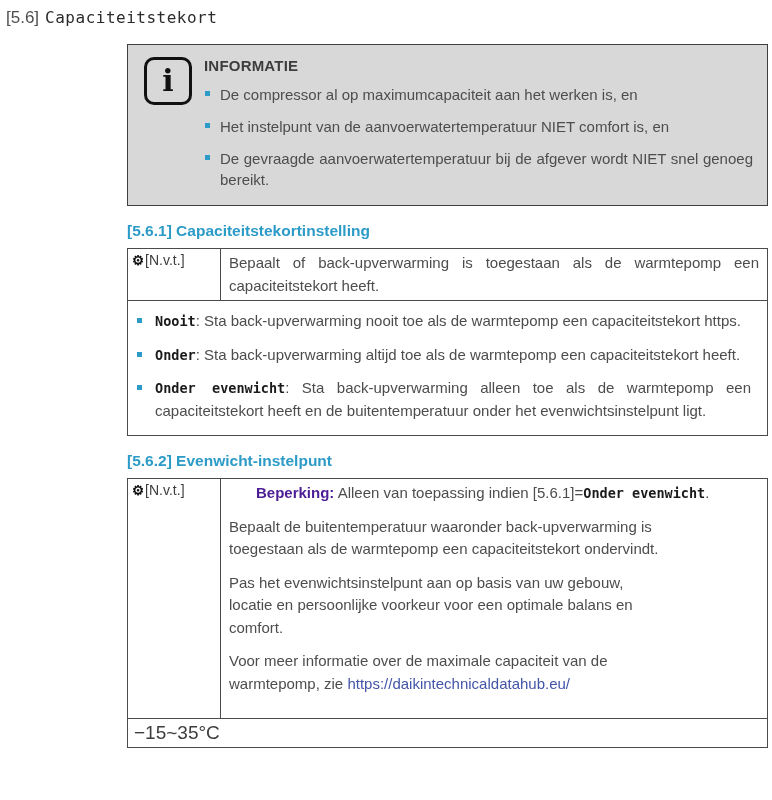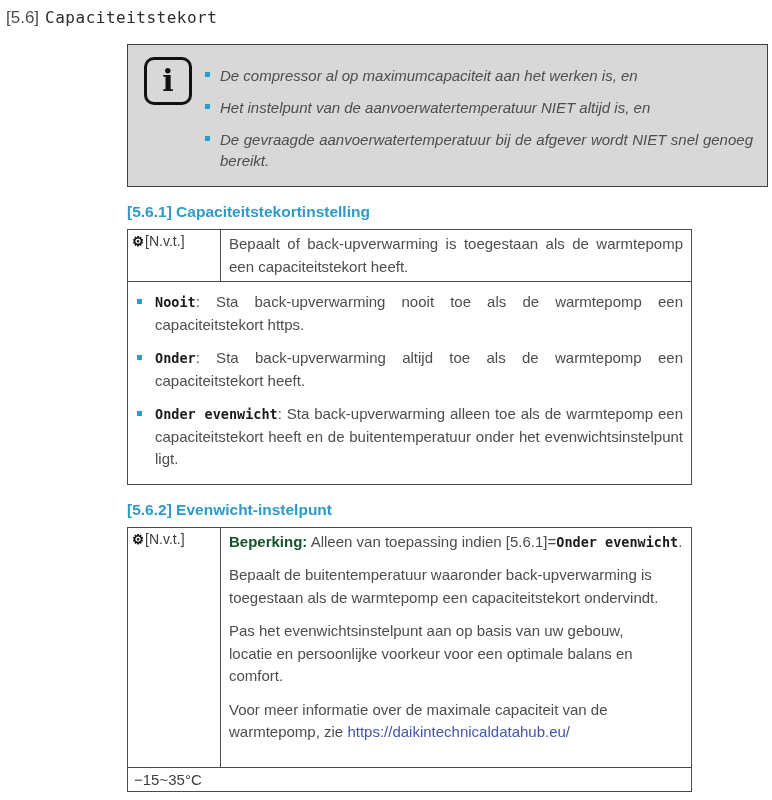--- a/index.html
+++ b/index.html
@@ -37,36 +37,36 @@
     display:flex;align-items:center;justify-content:center;
     font-family:"DejaVu Serif",serif;font-weight:bold;
     font-size:30px;color:#111;line-height:1;
   }
   .ib-body{flex:1;min-width:0;}
   .ib-title{font-weight:bold;font-size:15px;color:#3d3d3d;margin:2px 0 6px 0;letter-spacing:.2px;}
   .ib-text{margin:0;font-size:15px;line-height:1.5;text-align:justify;}
   ul.blist{list-style:none;margin:10px 0 0 0;padding:0;}
   ul.blist li{
     position:relative;padding-left:16px;margin-bottom:10px;
-    font-size:15px;line-height:1.45;text-align:justify;font-style:italic;
+    font-size:15px;line-height:1.45;text-align:justify;
   }
   ul.blist li:last-child{margin-bottom:2px;}
   .sq{
     position:absolute;left:1px;top:7px;width:5px;height:5px;
     background:#2d9bc7;display:inline-block;
   }
 
   
   h2.sec{
     margin:16px 0 8px 0;font-size:15.5px;font-weight:bold;color:#2d9bc7;
   }
 
   
   table.tbl{
-    width:565px;border-collapse:collapse;table-layout:fixed;
+    width:641px;border-collapse:collapse;table-layout:fixed;
     font-size:15px;color:#4d4d4d;
   }
   table.tbl td{border:1px solid #4a4a4a;vertical-align:top;}
   td.c1{width:84px;padding:3px 4px;font-size:14px;color:#3d3d3d;white-space:nowrap;}
   .gear{font-weight:bold;color:#111;font-size:13.5px;margin-right:1px;}
   td.c2{padding:3px 8px;line-height:1.5;}
   td.c2.just{text-align:justify;}
   td.cfull{padding:9px 8px 2px 8px;}
 
   ul.optlist{list-style:none;margin:0;padding:0;}
@@ -75,46 +75,47 @@
     line-height:1.5;text-align:justify;max-width:596px;
   }
   ul.optlist li .sq{top:8px;}
   .mono-b{
     font-family:"DejaVu Sans Mono",monospace;font-weight:bold;
     color:#1a1a1a;font-size:13.5px;
   }
 
   
   td.c2 p{margin:0 0 11px 0;line-height:1.5;}
-  td.c2 p.restrict b{color:#14532d;}
+  td.c2 p.restrict b{color:#4c1d95;margin-left:27px;}
   td.c2 p.narrow{max-width:432px;}
   td.c2 p:last-child{margin-bottom:20px;}
   a.link{color:#4355a8;text-decoration:none;cursor:pointer;}
 
-  td.range-cell{padding:3px 6px;font-size:15px;color:#3d3d3d;}
+  td.range-cell{padding:3px 6px;font-size:19px;color:#3d3d3d;}
 </style>
 </head>
 <body>
 
 <div class="page">
 
   <h1 class="page-title"><span class="t-pre">[5.6]</span><span class="t-code">Capaciteitstekort</span></h1>
 
   <div class="main">
 
     <div class="infobox">
       <div class="ib-icon-col">
         <div class="ib-icon">
             <span>i</span>
           </div>
       </div>
       <div class="ib-body">
+        <div class="ib-title">INFORMATIE</div>
         <ul class="blist">
           <li><span class="sq"></span><span>De compressor al op maximumcapaciteit aan het werken is, en</span></li>
-          <li><span class="sq"></span><span>Het instelpunt van de aanvoerwatertemperatuur NIET altijd is, en</span></li>
+          <li><span class="sq"></span><span>Het instelpunt van de aanvoerwatertemperatuur NIET comfort is, en</span></li>
           <li><span class="sq"></span><span>De gevraagde aanvoerwatertemperatuur bij de afgever wordt NIET snel genoeg bereikt.</span></li>
         </ul>
       </div>
     </div>
 
     <h2 class="sec">[5.6.1] Capaciteitstekortinstelling</h2>
 
     <table class="tbl">
       <tbody>
           <tr>

